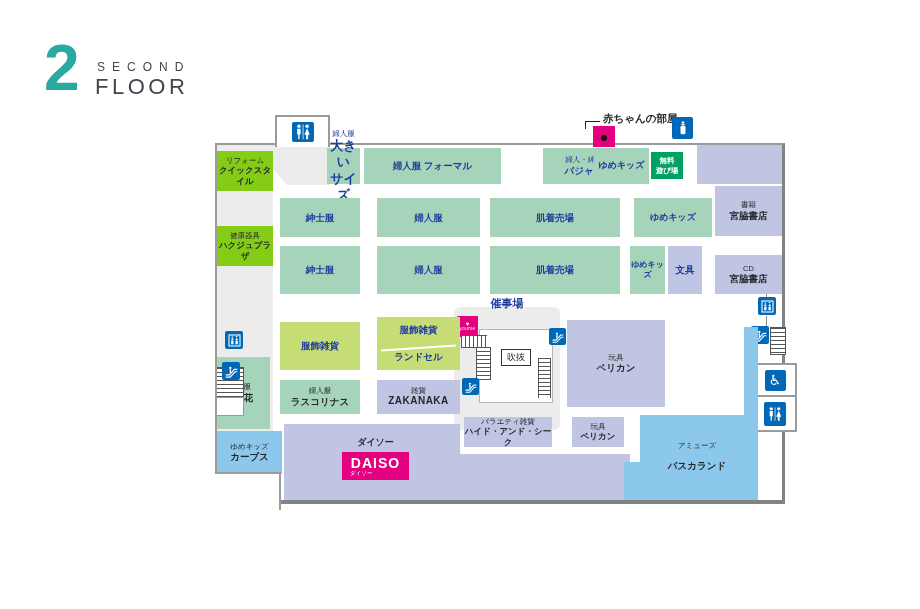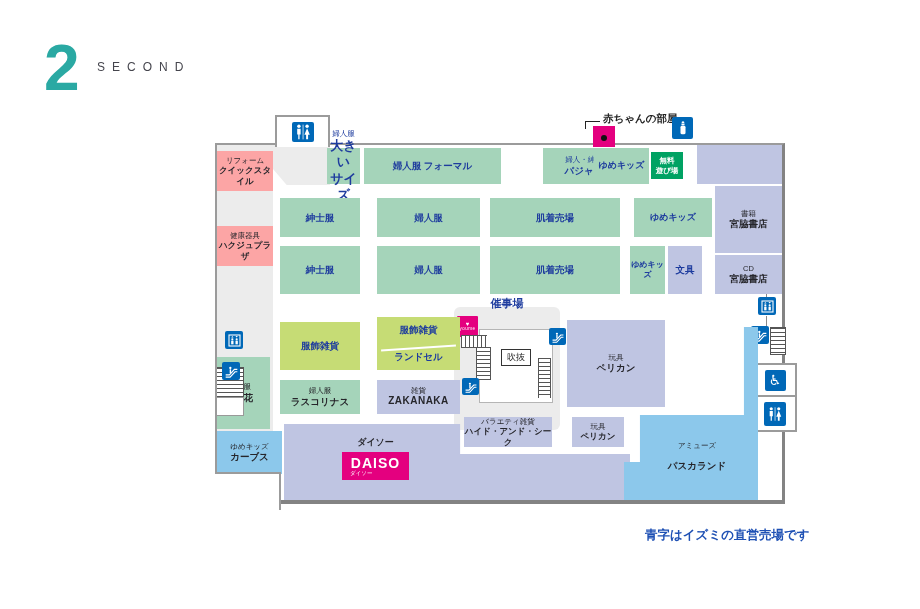--- a/index.html
+++ b/index.html
@@ -11,21 +11,21 @@
   .logo-word1{position:absolute;left:97px;top:60px;font-size:12px;letter-spacing:7px;color:#45454d;}
   .logo-word2{position:absolute;left:95px;top:74px;font-size:22px;letter-spacing:3.5px;color:#45454d;}
 
   
   .map{position:absolute;left:215px;top:143px;width:565px;height:355px;background:#fff;
        border:2px solid #9b9b9b;border-right:3px solid #838383;border-bottom:4px solid #838383;}
   .abs{position:absolute;}
   .blk{position:absolute;display:flex;flex-direction:column;align-items:center;justify-content:center;
        text-align:center;line-height:1.25;}
   .g{background:#a5d4ba}.lv{background:#bfc5e2}.yg{background:#c6dc75}
-  .bl{background:#fca5a5}.lb{background:#8cc8eb}.gray{background:#ececec}
+  .bl{background:#84cc16}.lb{background:#8cc8eb}.gray{background:#ececec}
   .sub{font-size:7.5px;white-space:pre-line}
   .nm{font-size:9.5px;font-weight:bold;white-space:pre-line}
   .t-blue{color:#1e3c9e}.t-black{color:#26262b}
 
   
   .ic{position:absolute;background:#0068b7;border-radius:2px;display:flex;align-items:center;justify-content:center;color:#fff;}
   .whitebox{position:absolute;background:#fff;border:2px solid #9b9b9b;display:flex;align-items:center;justify-content:center;}
   .ladder-v{position:absolute;background-color:#fff;border-left:1px solid #555;border-right:1px solid #555;
             background-image:repeating-linear-gradient(to bottom,#555 0 1px,transparent 1px 4px);}
   .ladder-h{position:absolute;background-color:#fff;border-top:1px solid #555;border-bottom:1px solid #555;
@@ -49,20 +49,21 @@
   .youme .h{font-size:6px;line-height:1;}
   .youme .t{font-size:4.5px;line-height:1;letter-spacing:.5px;}
 </style>
 </head>
 <body>
 
 <div class="canvas">
 
   <div class="logo-num">2</div>
   <div class="logo-word1">SECOND</div>
+  <div class="logo-word2">FLOOR</div>
 
   <div class="map">
 
     <div class="abs gray" style="left:0;top:0;width:56px;height:329px;"></div>
 
     <div class="blk bl" style="left:0;top:6px;width:56px;height:40px;">
       <span class="sub t-black">リフォーム</span>
       <span class="nm t-black" style="font-size:8.5px">クイックスタイル</span>
     </div>
     <div class="blk bl" style="left:0;top:81px;width:56px;height:40px;">
@@ -146,21 +147,21 @@
       <span class="nm t-blue">肌着売場</span>
     </div>
     <div class="blk g" style="left:413px;top:101px;width:35px;height:48px;">
       <span class="nm t-blue" style="font-size:8px">ゆめキッズ</span>
     </div>
     <div class="blk lv" style="left:451px;top:101px;width:34px;height:48px;">
       <span class="nm t-blue">文具</span>
     </div>
 
     <div class="abs lv" style="left:480px;top:0;width:85px;height:39px;"></div>
-    <div class="blk lv" style="left:498px;top:41px;width:67px;height:67px;align-items:center;">
+    <div class="blk lv" style="left:498px;top:41px;width:67px;height:50px;align-items:center;">
       <span class="sub t-black">書籍</span>
       <span class="nm t-black">宮脇書店</span>
     </div>
     <div class="blk lv" style="left:498px;top:110px;width:67px;height:39px;">
       <span class="sub t-black">CD</span>
       <span class="nm t-black">宮脇書店</span>
     </div>
 
     <div class="vline" style="left:549px;top:149px;height:5px;"></div>
     <div class="ic" style="left:541px;top:152px;width:18px;height:18px;">
@@ -288,14 +289,13 @@
         <path d="M2,15.8 h5.3 l6,-6.5 h2.7" stroke="#fff" stroke-width="1.4" fill="none"></path>
         <circle cx="7.6" cy="4.8" r="1.4" fill="#fff"></circle>
           <rect x="6.8" y="6.4" width="1.7" height="4.4" fill="#fff"></rect>
       </svg>
     </div>
     <div class="abs" style="left:0;top:252px;width:26px;height:17px;background:#fff;border:1px solid #999;border-left:none;"></div>
 
     <div class="abs" style="left:-2px;top:327px;width:64px;height:36px;background:#fff;border-top:2px solid #9b9b9b;border-right:2px solid #9b9b9b;"></div>
   </div>
 
-  <div class="note">青字はイズミの直営売場です</div>
 </div>
 
 </body></html>

